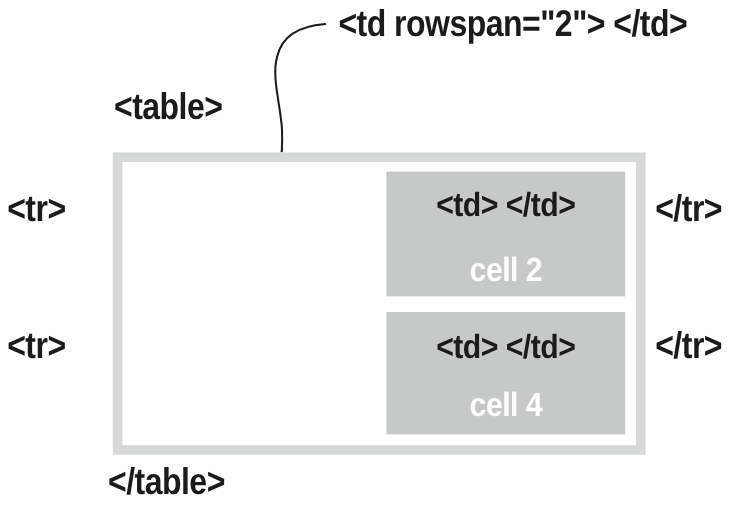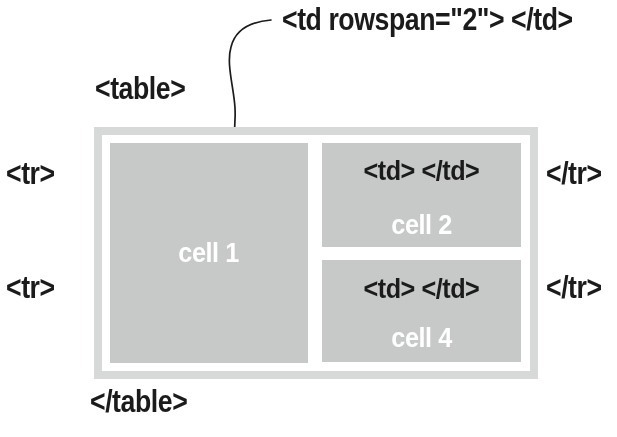--- a/index.html
+++ b/index.html
@@ -79,23 +79,20 @@
 
   <div class="lbl" style="left:95px;top:73px;">&lt;table&gt;</div>
 
   <div class="frame"></div>
 
   <div class="lbl" style="left:6px;top:158px;">&lt;tr&gt;</div>
   <div class="lbl" style="left:546px;top:158px;">&lt;/tr&gt;</div>
   <div class="lbl" style="left:6px;top:272px;">&lt;tr&gt;</div>
   <div class="lbl" style="left:546px;top:272px;">&lt;/tr&gt;</div>
 
-  <div class="cell cell1">
-    <div class="cell-name">cell 1</div>
-  </div>
 
   <div class="cell cell2">
     <div class="cell-tags">&lt;td&gt; &lt;/td&gt;</div>
     <div class="cell-name">cell 2</div>
   </div>
 
   <div class="cell cell4">
     <div class="cell-tags">&lt;td&gt; &lt;/td&gt;</div>
     <div class="cell-name">cell 4</div>
   </div>

